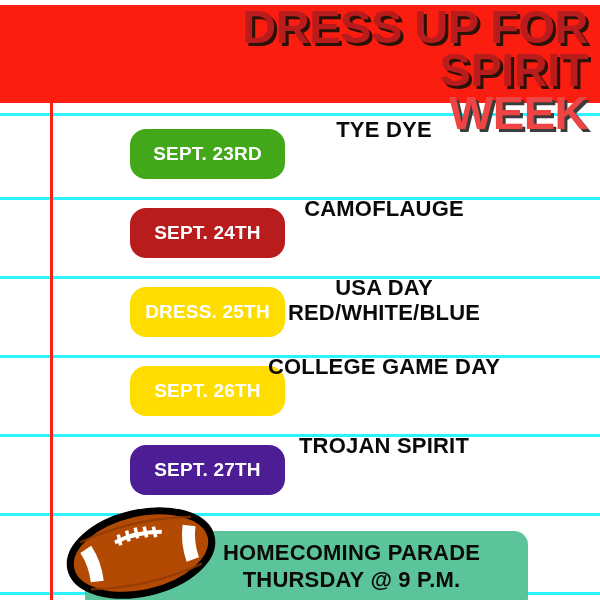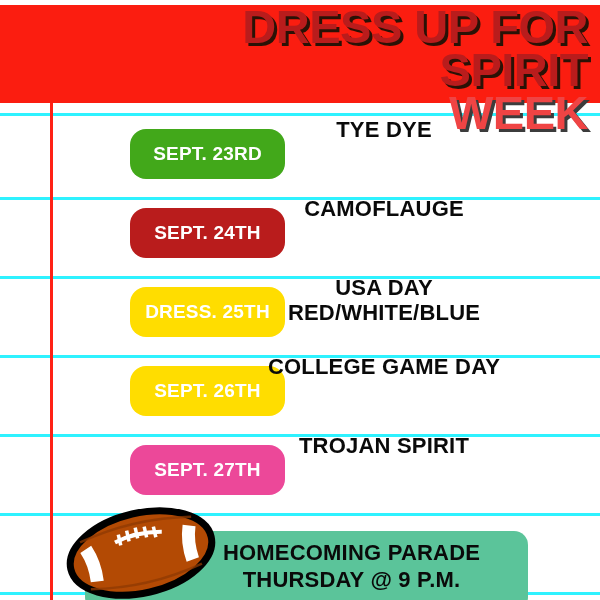--- a/index.html
+++ b/index.html
@@ -214,21 +214,21 @@
   </div>
 
   <div class="row" style="top:355px">
     <div class="pill" style="background:#FFDD00">SEPT. 26TH</div>
     <div class="theme">
       <span>COLLEGE GAME DAY</span>
     </div>
   </div>
 
   <div class="row" style="top:434px">
-    <div class="pill" style="background:#ec4899">SEPT. 27TH</div>
+    <div class="pill" style="background:#4c1d95">SEPT. 27TH</div>
     <div class="theme">
       <span>TROJAN SPIRIT</span>
     </div>
   </div>
 
   <div class="homecoming-box"></div>
   <div class="homecoming-text">
     <span>HOMECOMING PARADE</span>
     <span>THURSDAY @ 9 P.M.</span>
   </div>

